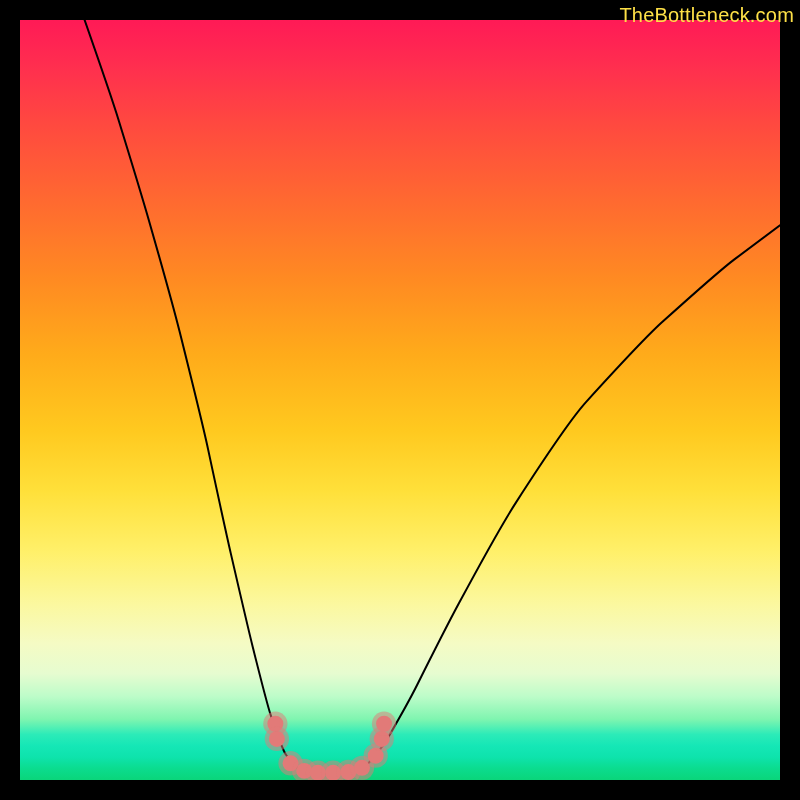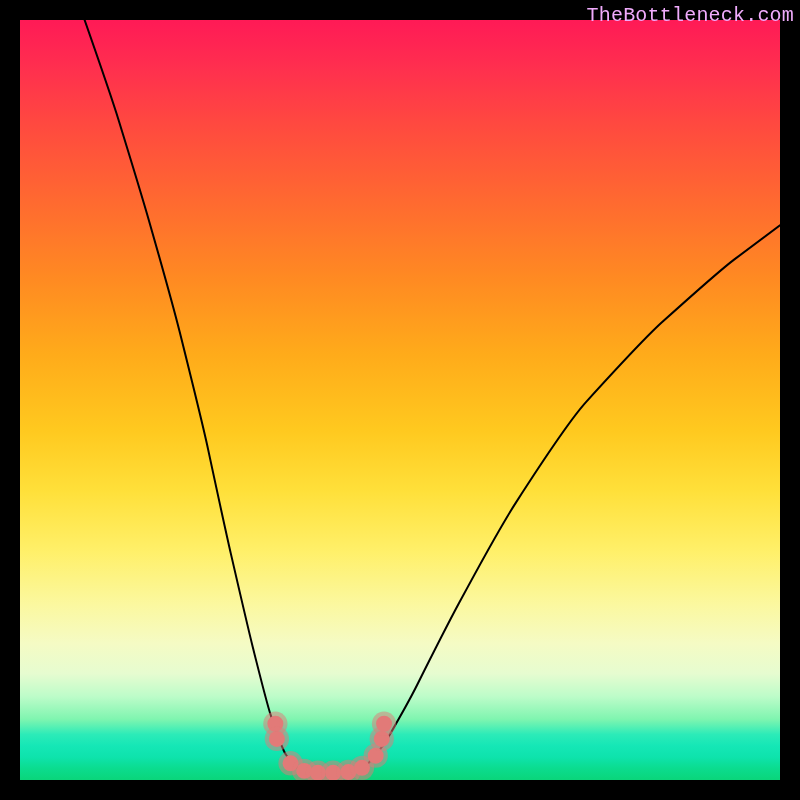--- a/index.html
+++ b/index.html
@@ -41,23 +41,23 @@
       #15e7b6 95.5%,
       #0ee3ac 97%,
       #0bdc8e 98.5%,
       #0ad57a 100%
     );
   }
   .watermark {
     position: absolute;
     top: 4px;
     right: 6px;
-    font-family: Liberation Mono, monospace;
+    font-family: Liberation Sans, sans-serif;
     font-size: 20px;
-    color: #f0abfc;
+    color: #fde047;
     letter-spacing: 0.2px;
     z-index: 5;
   }
   svg.curve {
     position: absolute;
     inset: 0;
     z-index: 2;
   }
   svg.dots {
     position: absolute;

